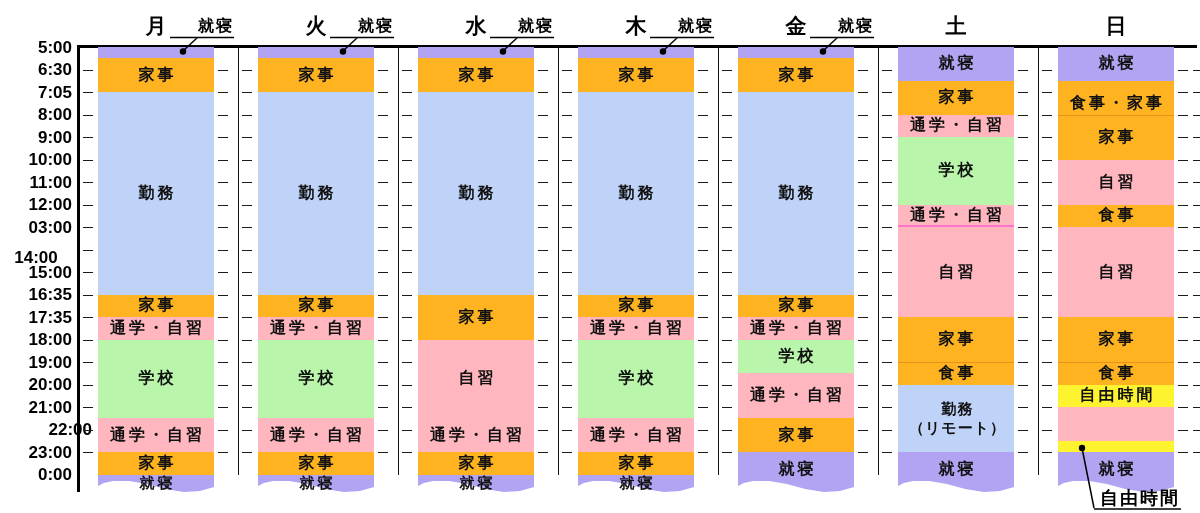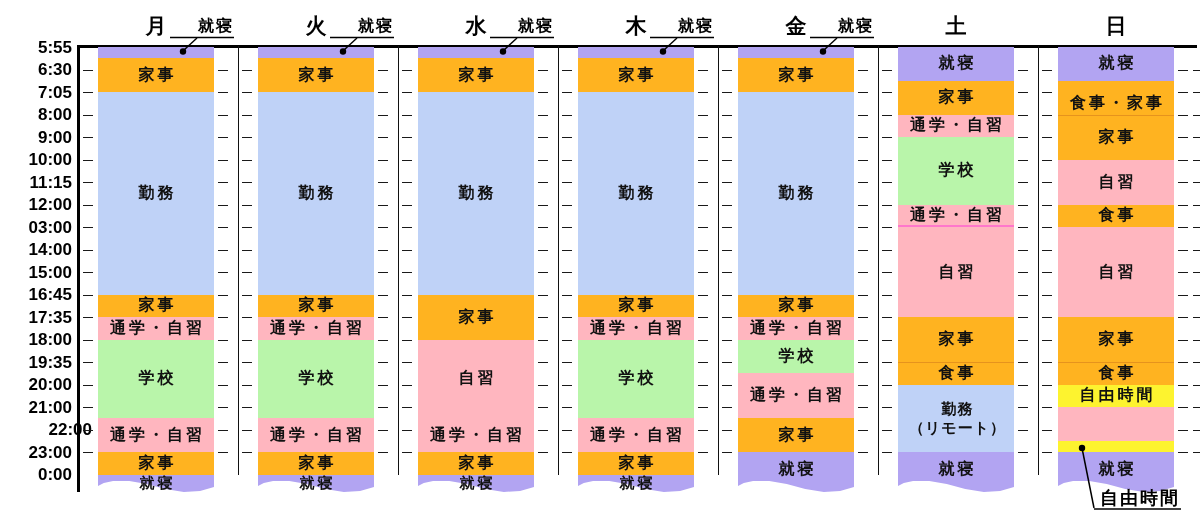--- a/index.html
+++ b/index.html
@@ -36,35 +36,35 @@
   .ft-txt{position:absolute;font-size:18px;font-weight:bold;letter-spacing:2px;
     top:488px;height:21px;line-height:21px;text-align:right;}
   #overlay{position:absolute;left:0;top:0;width:1200px;height:513px;pointer-events:none;}
 </style>
 </head>
 <body>
 
 <div id="chart">
     <div class="frame" style="left: 77px; top: 45px; width: 1120px; height: 3px;"></div>
     <div class="frame" style="left: 77px; top: 45px; width: 3px; height: 447px;"></div>
-    <div class="tlabel" style="top: 37.5px;">5:55</div>
+    <div class="tlabel" style="top: 37.5px;">5:00</div>
     <div class="tlabel" style="top: 60px;">6:30</div>
     <div class="tlabel" style="top: 82.5px;">7:05</div>
     <div class="tlabel" style="top: 105px;">8:00</div>
     <div class="tlabel" style="top: 127.5px;">9:00</div>
     <div class="tlabel" style="top: 150px;">10:00</div>
-    <div class="tlabel" style="top: 172.5px;">11:15</div>
+    <div class="tlabel" style="top: 172.5px;">11:00</div>
     <div class="tlabel" style="top: 195px;">12:00</div>
     <div class="tlabel" style="top: 217.5px;">03:00</div>
-    <div class="tlabel" style="top: 240px;">14:00</div>
+    <div class="tlabel" style="top: 248px; text-align: center;">14:00</div>
     <div class="tlabel" style="top: 262.5px;">15:00</div>
-    <div class="tlabel" style="top: 285px;">16:45</div>
+    <div class="tlabel" style="top: 285px;">16:35</div>
     <div class="tlabel" style="top: 307.5px;">17:35</div>
     <div class="tlabel" style="top: 330px;">18:00</div>
-    <div class="tlabel" style="top: 352.5px;">19:35</div>
+    <div class="tlabel" style="top: 352.5px;">19:00</div>
     <div class="tlabel" style="top: 375px; text-align: right;">20:00</div>
     <div class="tlabel" style="top: 397.5px;">21:00</div>
     <div class="tlabel" style="top: 420px; padding-left: 20px;">22:00</div>
     <div class="tlabel" style="top: 442.5px;">23:00</div>
     <div class="tlabel" style="top: 465px;">0:00</div>
     <div class="sep" style="left: 237.5px;"></div>
     <div class="sep" style="left: 397.5px;"></div>
     <div class="sep" style="left: 557.5px;"></div>
     <div class="sep" style="left: 717.5px;"></div>
     <div class="sep" style="left: 877.5px;"></div>

